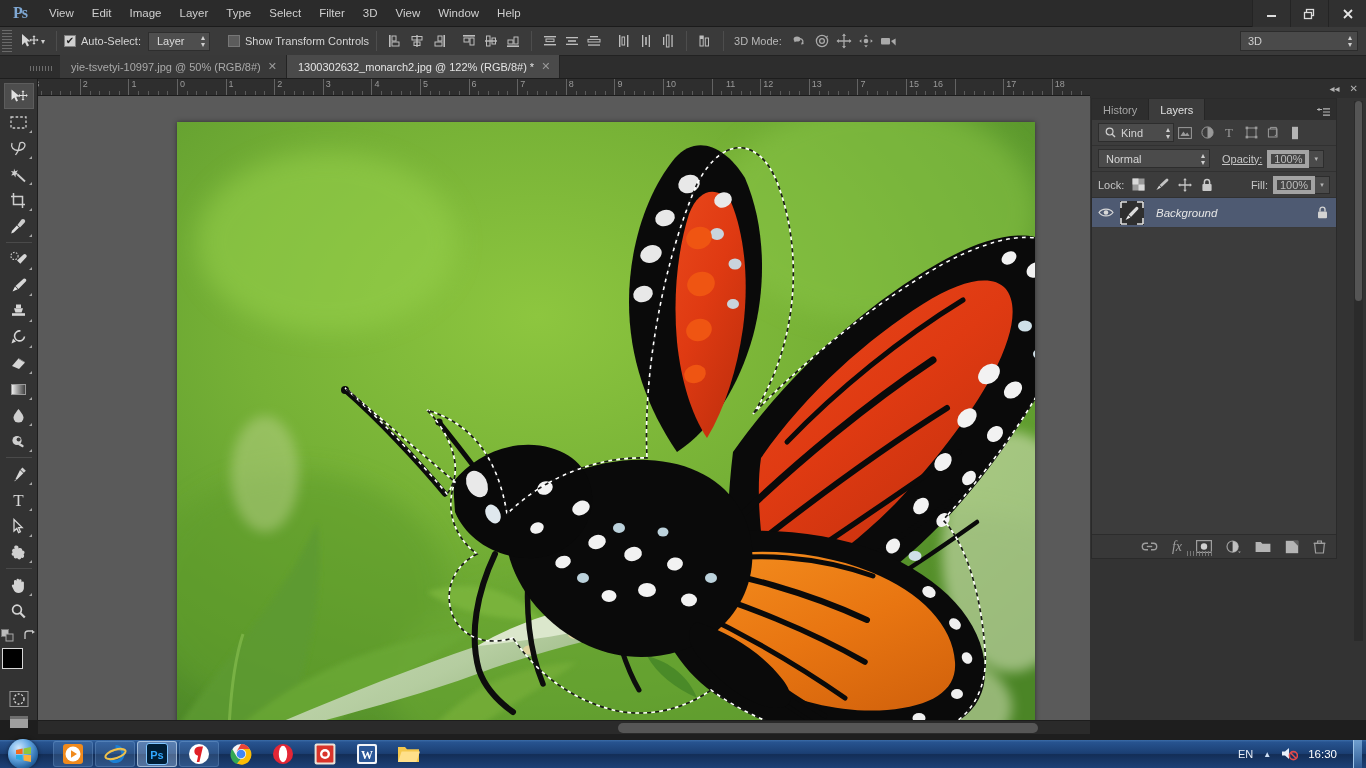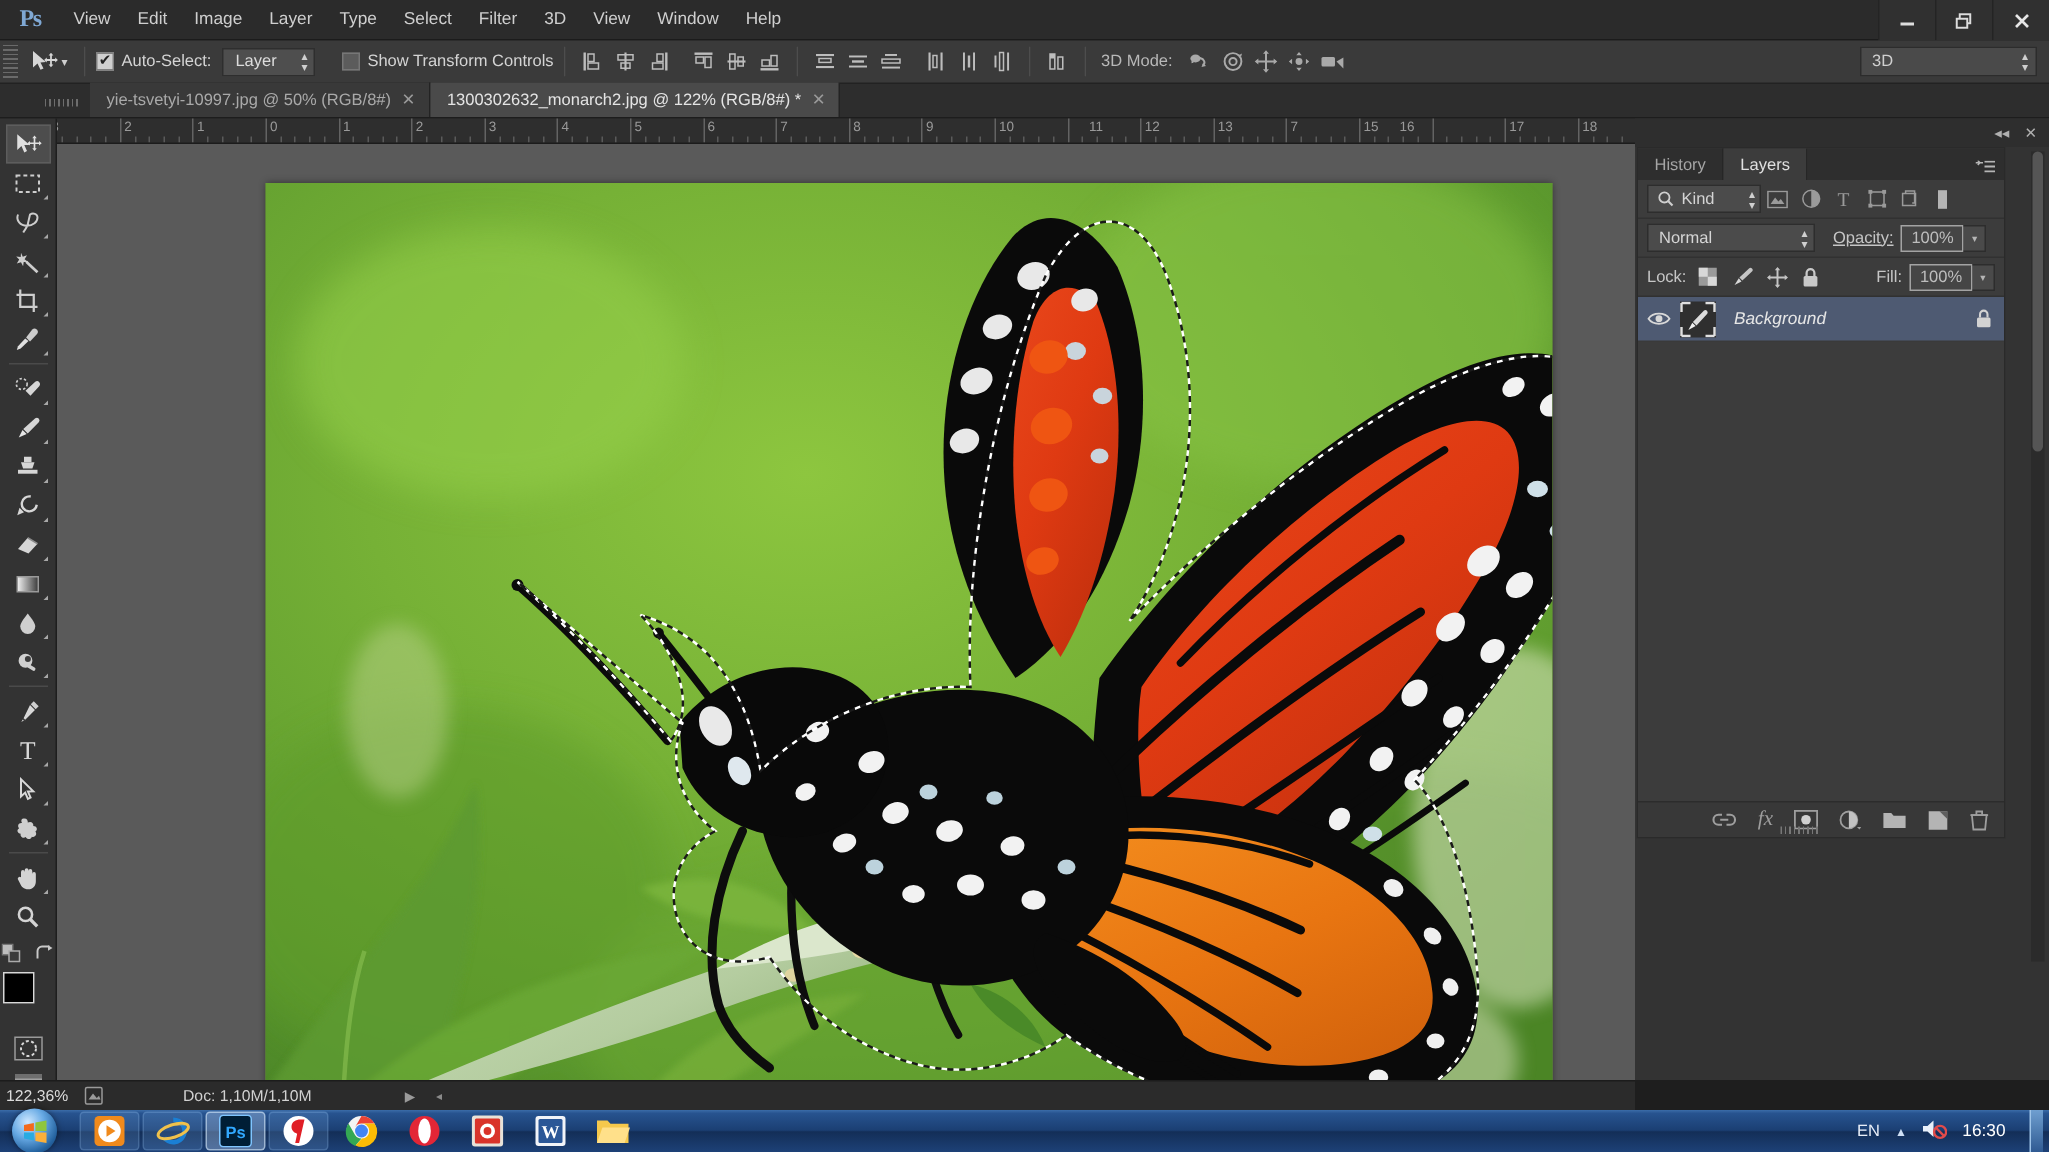--- a/index.html
+++ b/index.html
@@ -216,21 +216,21 @@
   }
   .filter-icon {
     width: 22px; height: 20px; display: flex; align-items: center; justify-content: center;
   }
   .blend-select {
     height: 19px; width: 112px; background: #4b4b4b; border: 1px solid #2d2d2d;
     display: flex; align-items: center; justify-content: space-between;
     padding: 0 4px 0 7px; color: #d6d6d6; font-size: 11px;
   }
   .val-field {
-    height: 18px; width: 42px; background: #454545; border: 1px solid #a3a3a3;
+    height: 18px; width: 42px; background: #454545; border: 4px solid #a3a3a3;
     color: #bdbdbd; font-size: 11px; display: flex; align-items: center;
     justify-content: center;
   }
   .val-arrow {
     height: 18px; width: 15px; background: #4a4a4a; border: 1px solid #2d2d2d;
     border-left: none; display: flex; align-items: center; justify-content: center;
     color: #b5b5b5; font-size: 7px;
   }
   .lock-icons { display: flex; align-items: center; gap: 9px; margin-left: 8px; }
   .layer-list { height: 336px; background: #3c3c3c; }
@@ -1064,32 +1064,20 @@
                    C276 414 268 386 278 360 Z" stroke="#1a1a1a" stroke-width="1.6" stroke-dasharray="4 4" stroke-dashoffset="4"></path>
         </g>
       </svg>
     </div>
   </div>
 
   <div class="hscroll">
     <div class="thumb"></div>
   </div>
 
-  <div class="status-strip">
-    <div class="zoom-field">122,36%</div>
-    <div style="display:flex;align-items:center;">
-      <svg width="14" height="13" viewBox="0 0 14 13">
-        <rect x="1" y="1" width="11" height="11" rx="1" fill="none" stroke="#9a9a9a"></rect>
-        <path d="M3 9 L6 5 L8.5 8 L10 6.5 L11 9 Z" fill="#9a9a9a"></path>
-      </svg>
-    </div>
-    <div class="doc-info">Doc: 1,10M/1,10M</div>
-    <div style="margin-left:62px;color:#9a9a9a;font-size:9px;">▶</div>
-    <div style="margin-left:14px;color:#8a8a8a;font-size:8px;">◂</div>
-  </div>
 
   <div class="dock">
     <div class="dock-header">
       <span>◂◂</span>
       <span>✕</span>
     </div>
 
     <div class="panel">
       <div class="panel-tabs">
         <div class="panel-tab">History</div>

